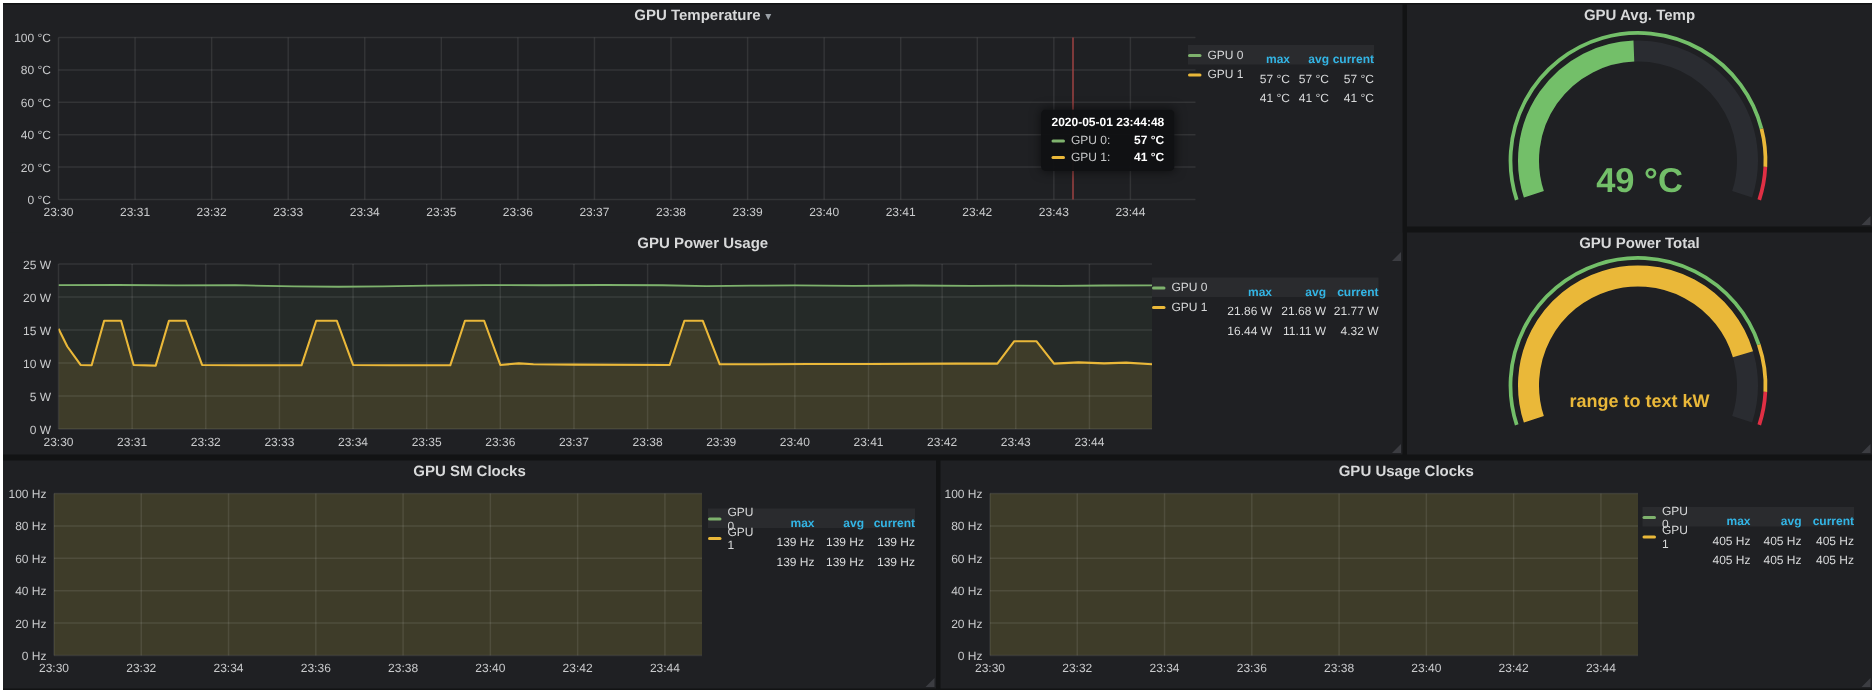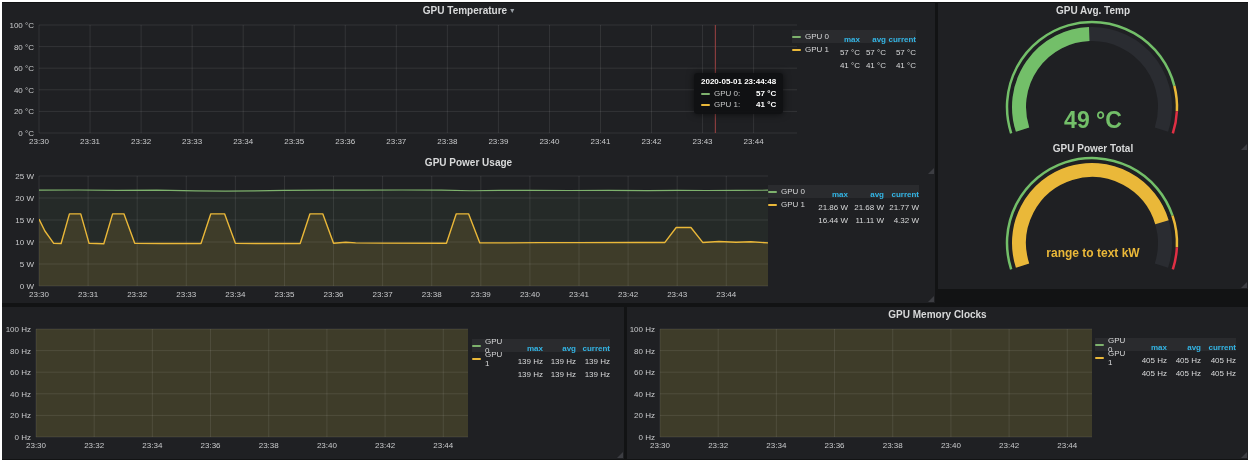--- a/index.html
+++ b/index.html
@@ -243,36 +243,39 @@
             <span>GPU 1</span>
           </span>
           <span class="lval c1">16.44 W</span>
           <span class="lval c2">11.11 W</span>
           <span class="lval c3">4.32 W</span>
         </div>
       </div>
     <div class="resize"></div>
   </div>
 
-  <div class="panel" id="p-power_total" style="left:936px;top:139px;width:310px;height:148px">
+  <div class="panel" id="p-power_total" style="left:936px;top:153px;width:310px;height:148px">
     <div class="ptitle">
       <span>GPU Power Total</span>
     </div>
     <svg class="gauge-svg" width="310" height="148">
         <path d="M 84.5728743104538 124.55824058937118 A 73 73 0 1 1 223.4271256895462 124.55824058937117" fill="none" stroke="#2a2c31" stroke-width="14"></path>
         <path d="M 84.5728743104538 124.55824058937118 A 73 73 0 1 1 223.97209059826844 81.19359383969174" fill="none" stroke="#eab839" stroke-width="14"></path>
         <path d="M 73.16019611491195 128.26644452187057 A 85 85 0 0 1 234.50335592455326 74.71979316638719" fill="none" stroke="#73bf69" stroke-width="2.5"></path>
         <path d="M 234.50335592455326 74.71979316638719 A 85 85 0 0 1 238.89264131151148 106.27076704528045" fill="none" stroke="#eab839" stroke-width="2.5"></path>
         <path d="M 238.89264131151148 106.27076704528045 A 85 85 0 0 1 234.83980388508803 128.26644452187054" fill="none" stroke="#e02f44" stroke-width="2.5"></path>
       </svg>
     <div class="gtext" id="gtext-power" style="color:#eab839">range to text kW</div>
     <div class="resize"></div>
   </div>
 
   <div class="panel" id="p-sm_clocks" style="left:0;top:305px;width:622px;height:152px">
+    <div class="ptitle">
+      <span>GPU SM Clocks</span>
+    </div>
     <svg class="chart" width="622" height="152">
         <defs>
           <clipPath id="cp-sm_clocks">
             <rect x="34" y="22" width="432" height="108"></rect>
           </clipPath>
         </defs>
         <g clip-path="url(#cp-sm_clocks)">
           <path d="M34 -20.120000000000005 L34 -20.120000000000005 L466 -20.120000000000005 L466 130 L34 130 Z" fill="rgba(126,178,109,0.07)"></path>
           <path d="M34 -20.120000000000005 L34 -20.120000000000005 L466 -20.120000000000005 L466 130 L34 130 Z" fill="rgba(234,184,57,0.13)"></path>
         </g>
@@ -335,21 +338,21 @@
           <span class="lval c1">139 Hz</span>
           <span class="lval c2">139 Hz</span>
           <span class="lval c3">139 Hz</span>
         </div>
       </div>
     <div class="resize"></div>
   </div>
 
   <div class="panel" id="p-memory_clocks" style="left:625px;top:305px;width:621px;height:152px">
     <div class="ptitle">
-      <span>GPU Memory Clocks</span>
+      <span>GPU Usage Clocks</span>
     </div>
     <svg class="chart" width="621" height="152">
         <defs>
           <clipPath id="cp-memory_clocks">
             <rect x="33" y="22" width="432" height="108"></rect>
           </clipPath>
         </defs>
         <g clip-path="url(#cp-memory_clocks)">
           <path d="M33 -307.4 L33 -307.4 L465 -307.4 L465 130 L33 130 Z" fill="rgba(126,178,109,0.07)"></path>
           <path d="M33 -307.4 L33 -307.4 L465 -307.4 L465 130 L33 130 Z" fill="rgba(234,184,57,0.13)"></path>

